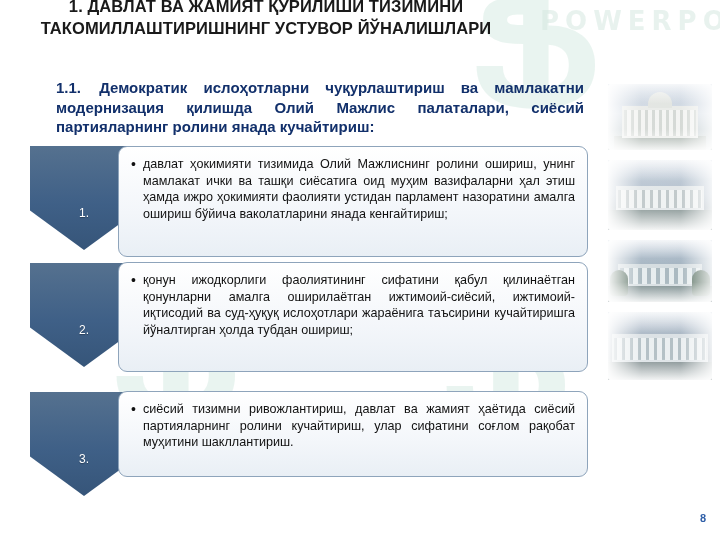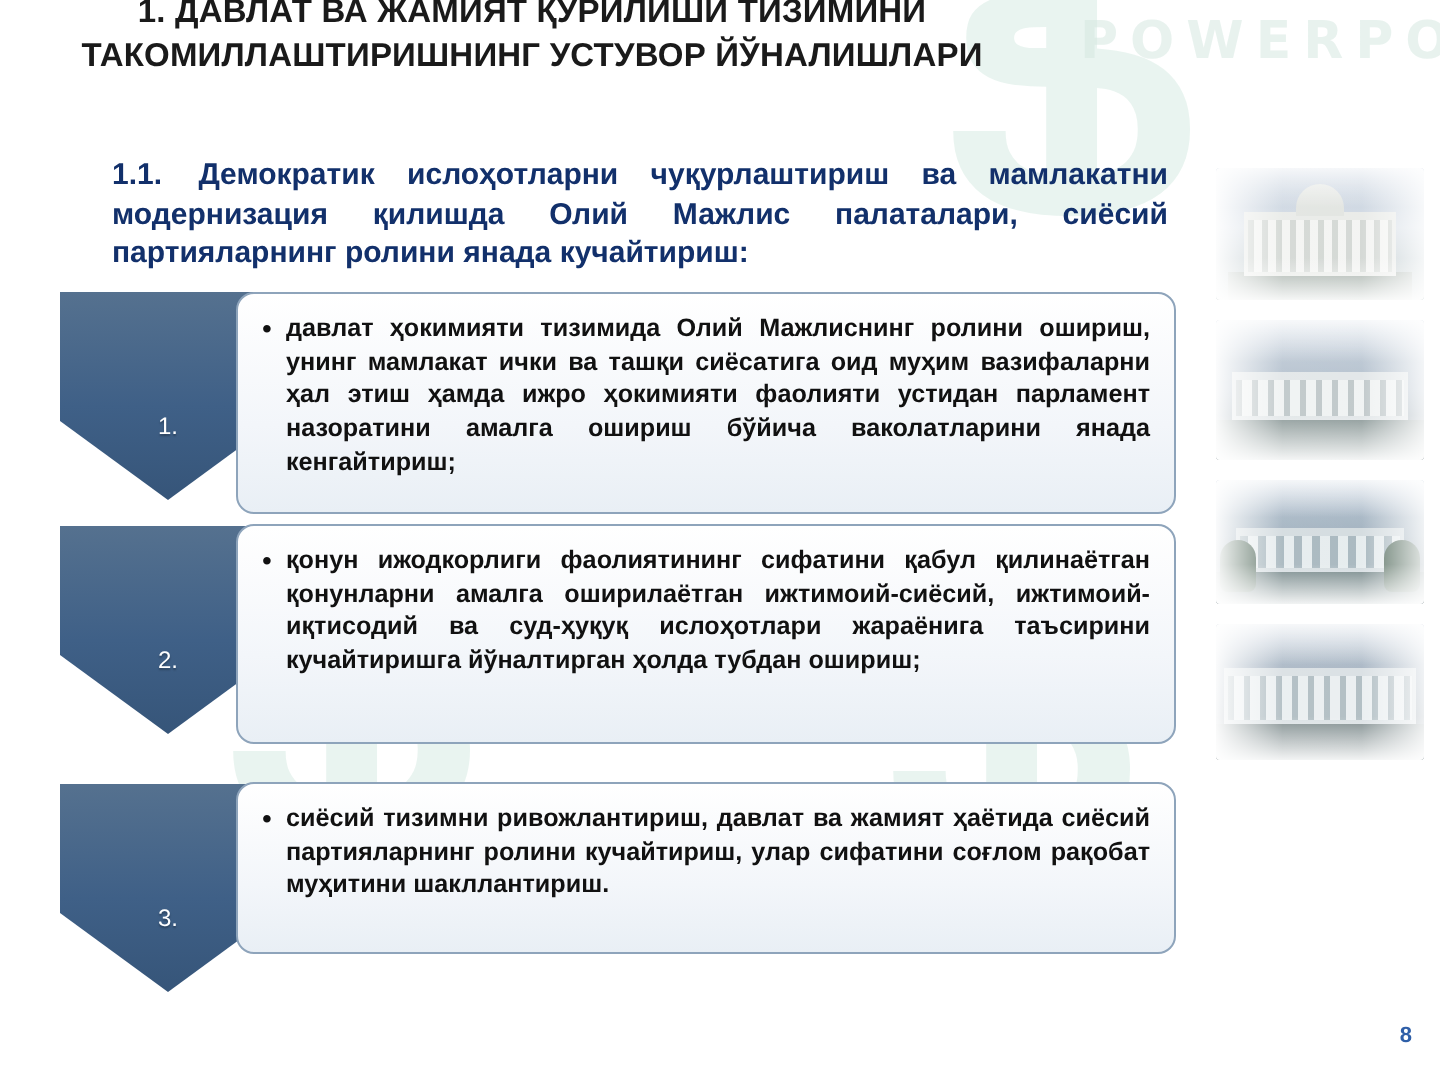--- a/index.html
+++ b/index.html
@@ -100,21 +100,21 @@
   .tbox-2 { top: 262px; height: 110px; }
   .tbox-3 { top: 391px; height: 86px; }
 
   .bullet-row { display: flex; }
   .bullet-dot {
     flex: 0 0 12px;
     font-size: 14px;
     line-height: 1.25;
     color: #111;
   }
-  .bullet-text { flex: 1 1 auto; font-weight: bold; }
+  .bullet-text { flex: 1 1 auto; }
 
   
   .photos {
     position: absolute;
     right: 8px; top: 84px;
     width: 104px;
   }
   .photo {
     width: 104px;
     margin-bottom: 10px;

